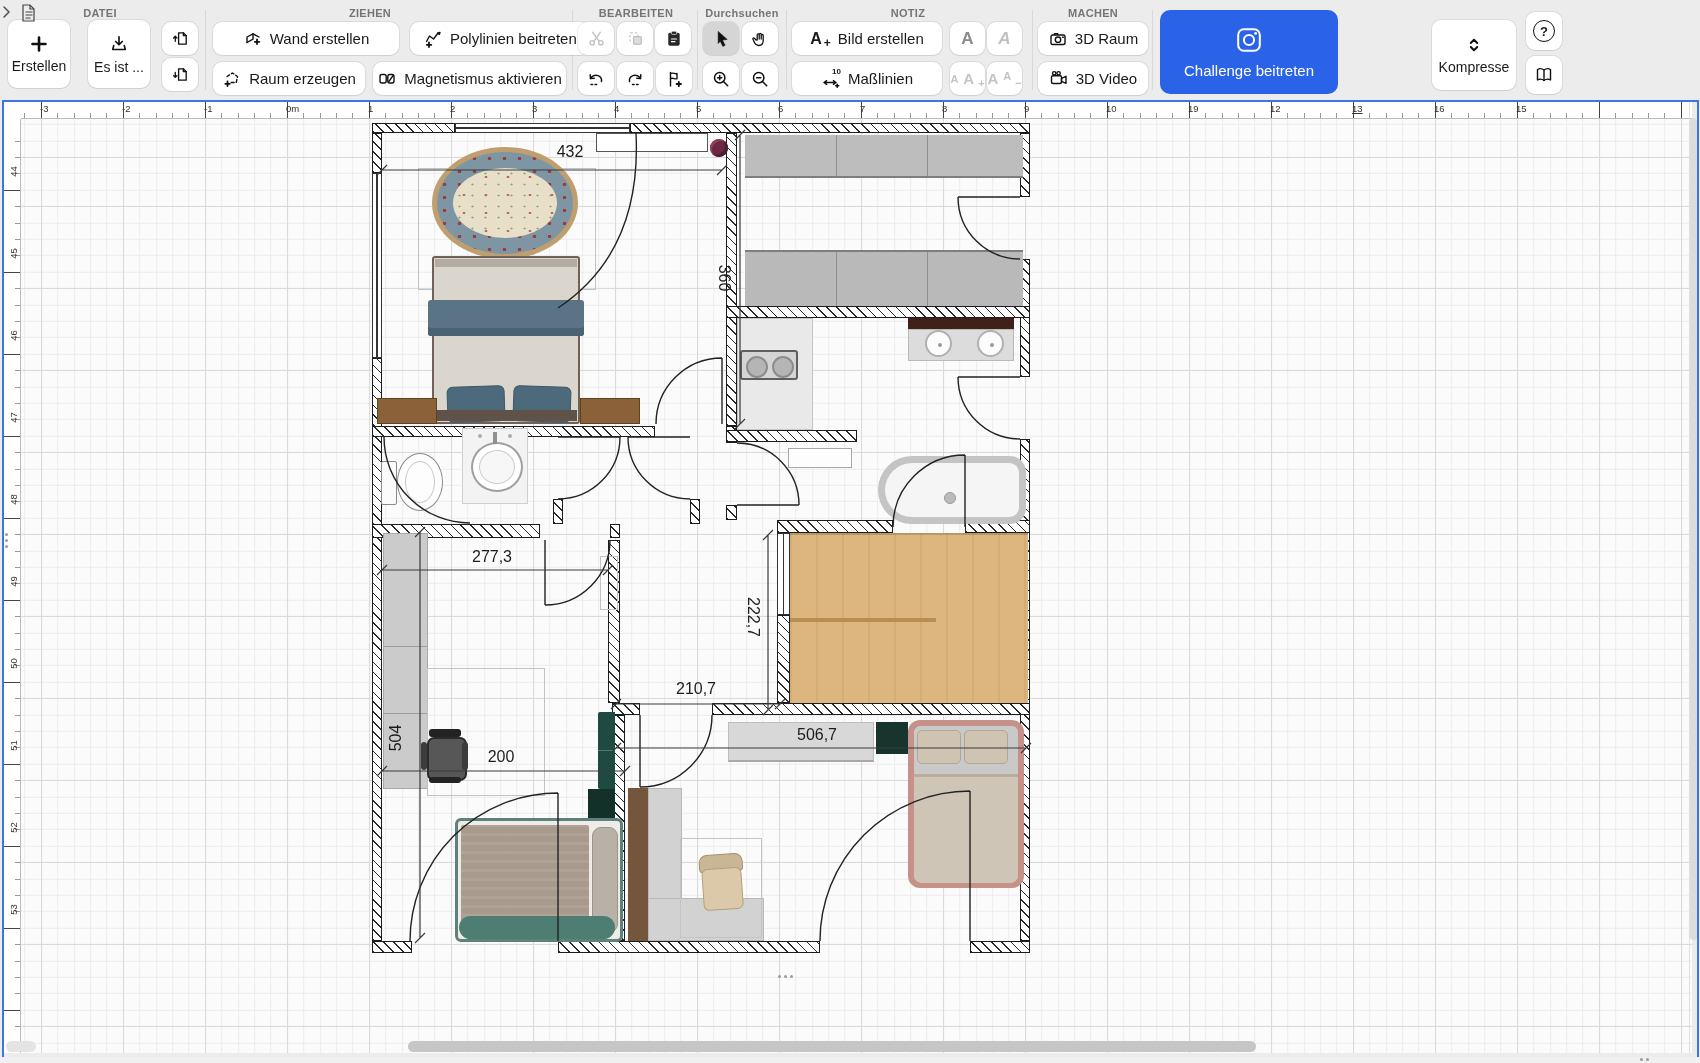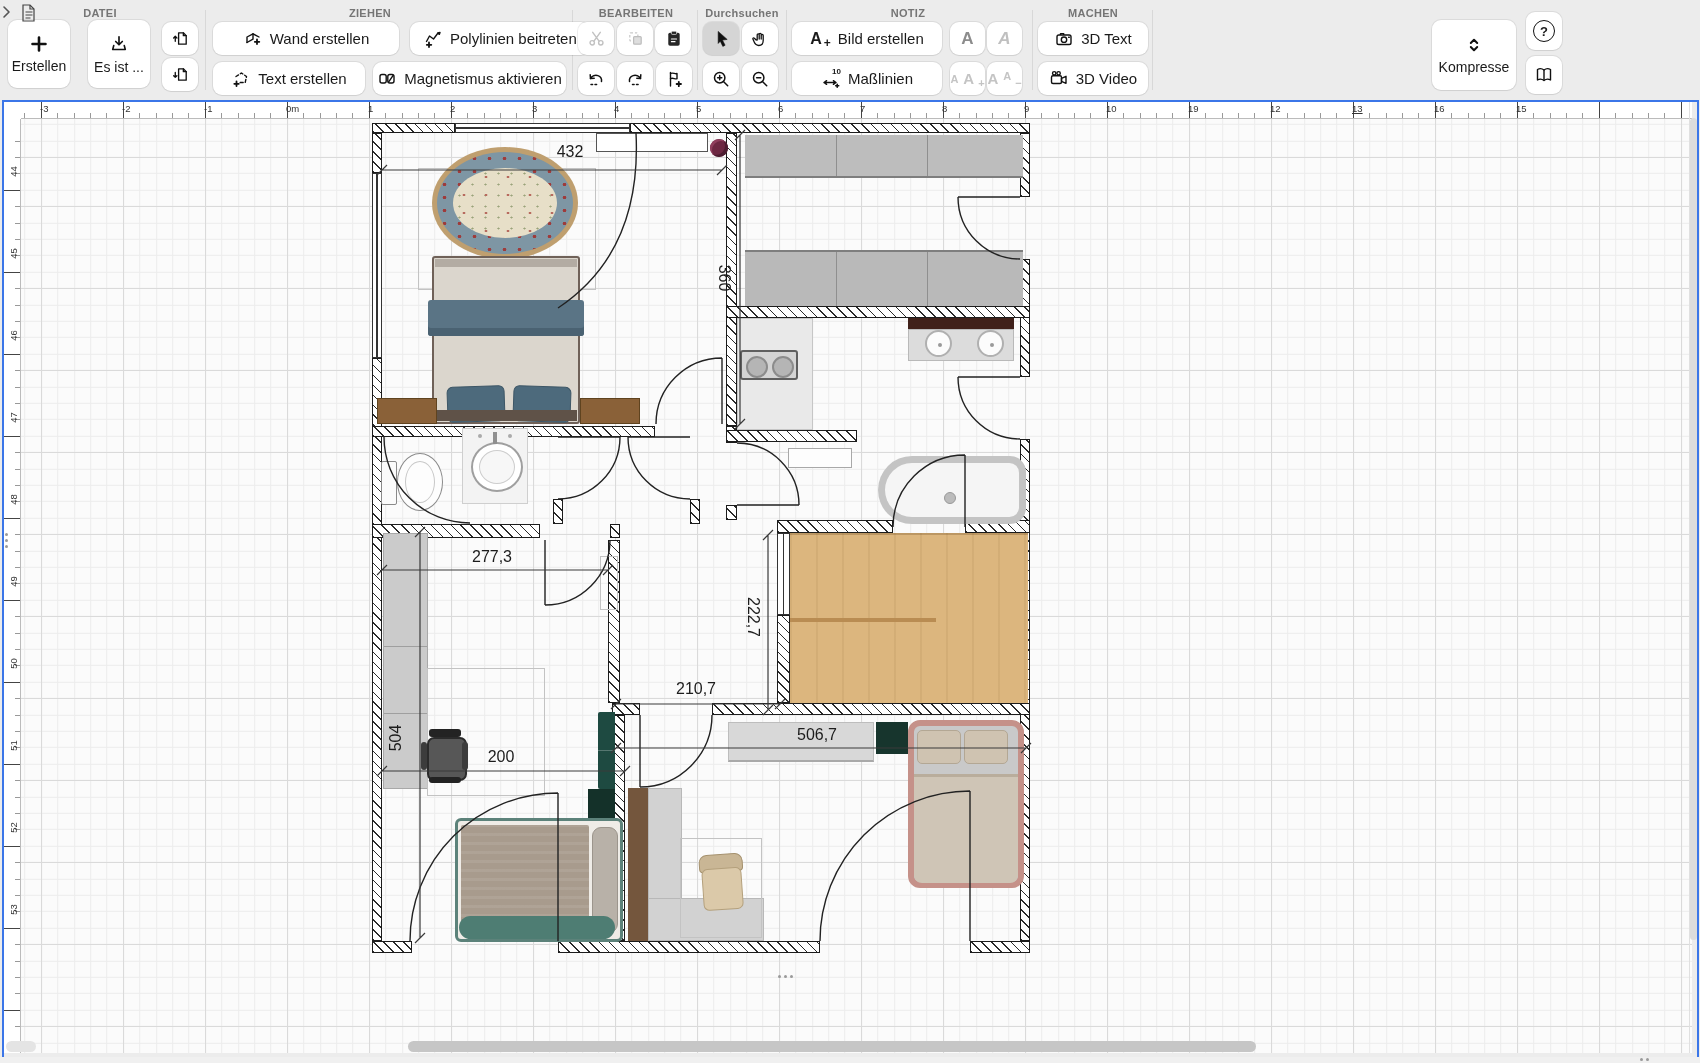--- a/index.html
+++ b/index.html
@@ -130,21 +130,21 @@
         <path d="M15 4l2-.6-.7 2z" fill="#111"></path>
         <path d="M6 13.5v4.5M3.8 15.8h4.5" stroke-width="1.8"></path>
       </svg>
     <span>Polylinien beitreten</span>
   </div>
   <div class="btn" style="left:213px;top:62px;width:152px;">
     <svg width="20" height="20" viewBox="0 0 20 20" fill="none" stroke="#111" stroke-width="1.4" stroke-linecap="round" stroke-linejoin="round">
         <path d="M5 7.5L10.5 4l5 3.5-1.3 6H7.5" stroke-dasharray="3 2.2"></path>
         <path d="M5.5 12.5v4.5M3.3 14.8h4.5" stroke-width="1.8"></path>
       </svg>
-    <span>Text erstellen</span>
+    <span>Raum erzeugen</span>
   </div>
   <div class="btn" style="left:373px;top:62px;width:193px;">
     <svg width="20" height="20" viewBox="0 0 20 20" fill="none" stroke="#111" stroke-width="1.4" stroke-linejoin="round">
         <rect x="3" y="5.5" width="6.2" height="8.5" rx="2"></rect>
         <rect x="10.8" y="5.5" width="6.2" height="8.5" rx="2"></rect>
         <path d="M11.5 13.2l4.8-7"></path>
       </svg>
     <span>Magnetismus aktivieren</span>
   </div>
 
@@ -247,32 +247,40 @@
       <span class="aa2" style="margin-left:-3px;margin-top:8px;">−</span>
   </div>
 
   <div class="btn" style="left:1038px;top:22px;width:110px;">
     <svg width="20" height="20" viewBox="0 0 20 20" fill="none" stroke="#111" stroke-width="1.4" stroke-linejoin="round">
         <rect x="3" y="6" width="14" height="9.5" rx="1.8"></rect>
         <circle cx="10" cy="10.7" r="2.7"></circle>
         <path d="M6.5 6V4.6h3.2V6"></path>
         <path d="M14.6 8.2h.7" stroke-linecap="round"></path>
       </svg>
-    <span>3D Text</span>
+    <span>3D Raum</span>
   </div>
   <div class="btn" style="left:1038px;top:62px;width:110px;">
     <svg width="20" height="20" viewBox="0 0 20 20" fill="none" stroke="#111" stroke-width="1.4" stroke-linejoin="round">
         <circle cx="5.2" cy="4.3" r="1.7"></circle>
         <circle cx="9.6" cy="4.3" r="1.7"></circle>
         <rect x="2.5" y="6.8" width="10" height="7.7" rx="1.5"></rect>
         <path d="M12.5 9.3l4.5-2v7l-4.5-2z"></path>
       </svg>
     <span>3D Video</span>
   </div>
 
+  <div class="btn blue">
+    <svg width="28" height="28" viewBox="0 0 22 22" fill="none" stroke="#fff" stroke-width="1.6" stroke-linejoin="round">
+        <rect x="2.5" y="2.5" width="17" height="17" rx="4.5"></rect>
+        <circle cx="11" cy="11" r="4"></circle>
+        <circle cx="16.2" cy="5.8" r="1.1" fill="#fff" stroke="none"></circle>
+      </svg>
+    <span>Challenge beitreten</span>
+  </div>
 
   <div class="btn col" style="left:1432px;top:20px;width:84px;height:70px;">
     <svg width="20" height="20" viewBox="0 0 20 20" fill="none" stroke="#111" stroke-width="2" stroke-linecap="round" stroke-linejoin="round">
         <path d="M6.8 8l3.2-3.2L13.2 8M6.8 12l3.2 3.2 3.2-3.2"></path>
       </svg>
     <span>Kompresse</span>
   </div>
   <div class="btn ico" style="left:1526px;top:12px;height:38px;">
     <span style="width:20px;height:20px;border:1.6px solid #111;border-radius:50%;display:inline-flex;align-items:center;justify-content:center;font-size:13px;font-weight:bold;">?</span>
   </div>

